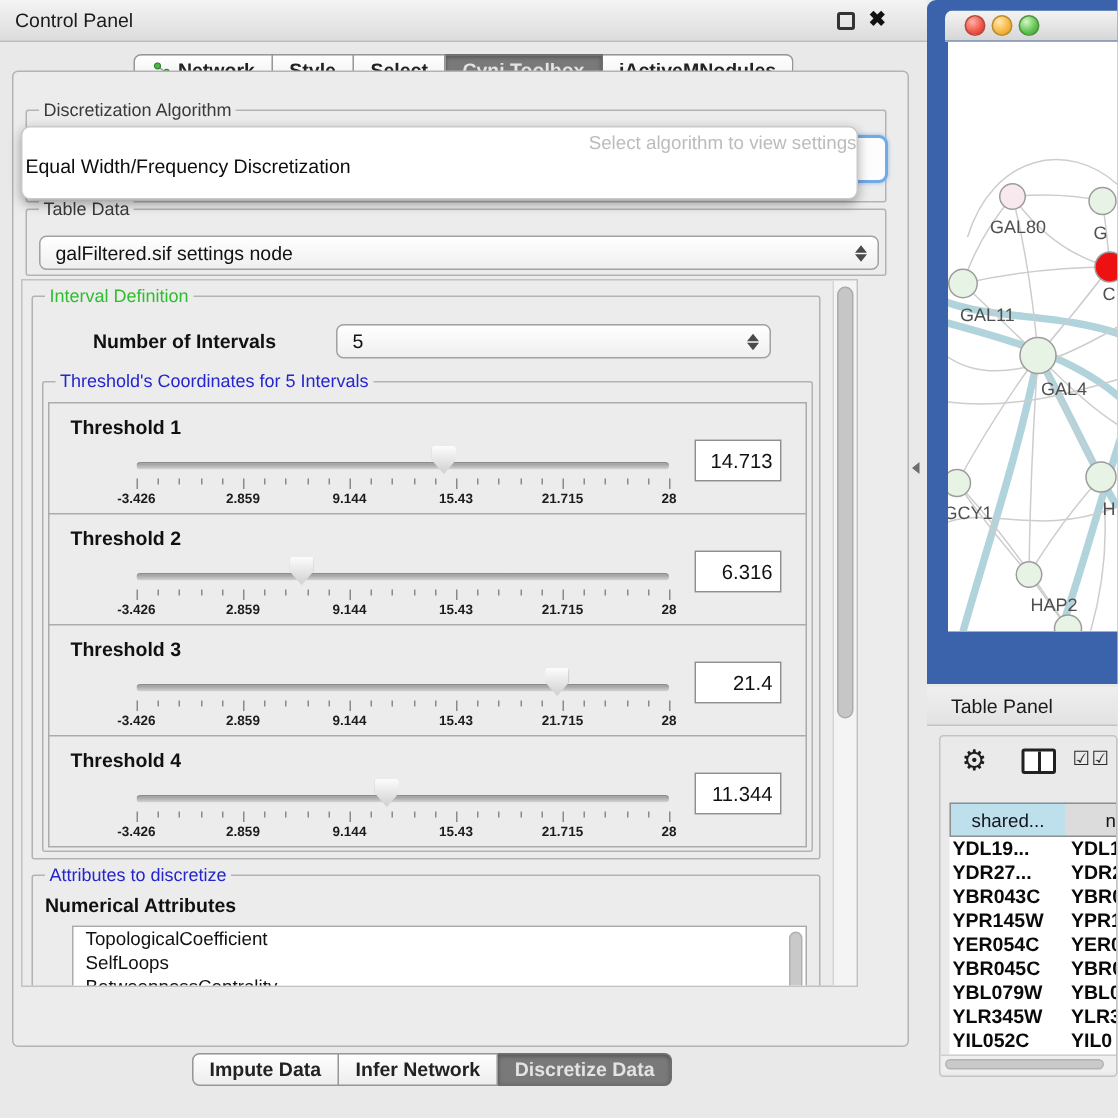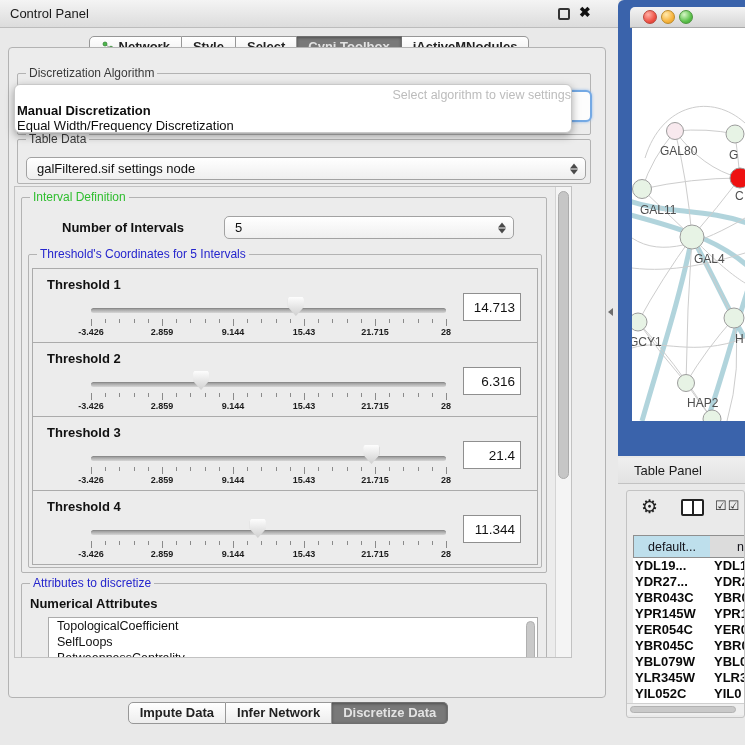--- a/index.html
+++ b/index.html
@@ -179,21 +179,20 @@
             <i class="dn"></i>
           </span>
       </div>
     </div>
   </div>
 
   <div id="algo-ghost-combo"></div>
 
   <div id="algo-popup">
     <div class="prompt">Select algorithm to view settings</div>
-    <div class="opt bold">Manual Discretization</div>
     <div class="opt">Equal Width/Frequency Discretization</div>
   </div>
 
   <div id="viewport">
     <div id="scroll-area">
 
       <div class="grp" style="left:6px; top:10px; width:526px; height:376px;">
         <span class="grp-title green">Interval Definition</span>
 
         <span class="abs" style="left:40px; top:22px; font-size:13px; font-weight:bold; color:#111;">Number of Intervals</span>
@@ -491,21 +490,21 @@
   <span id="table-panel-title">Table Panel</span>
 </div>
 
 <div id="table-panel-body">
   <span id="tp-gear">⚙</span>
   <span id="tp-split">
       <i></i>
     </span>
   <span id="tp-checks">☑☑</span>
 
-  <div class="tp-hcell" id="tp-hcell-1">default...</div>
+  <div class="tp-hcell" id="tp-hcell-1">shared...</div>
   <div class="tp-hcell" id="tp-hcell-2">n</div>
 
   <div id="tp-rows">
       <div class="tp-row">
         <span class="tp-c1">YDL19...</span>
         <span class="tp-c2">YDL1</span>
       </div>
       <div class="tp-row">
         <span class="tp-c1">YDR27...</span>
         <span class="tp-c2">YDR2</span>

